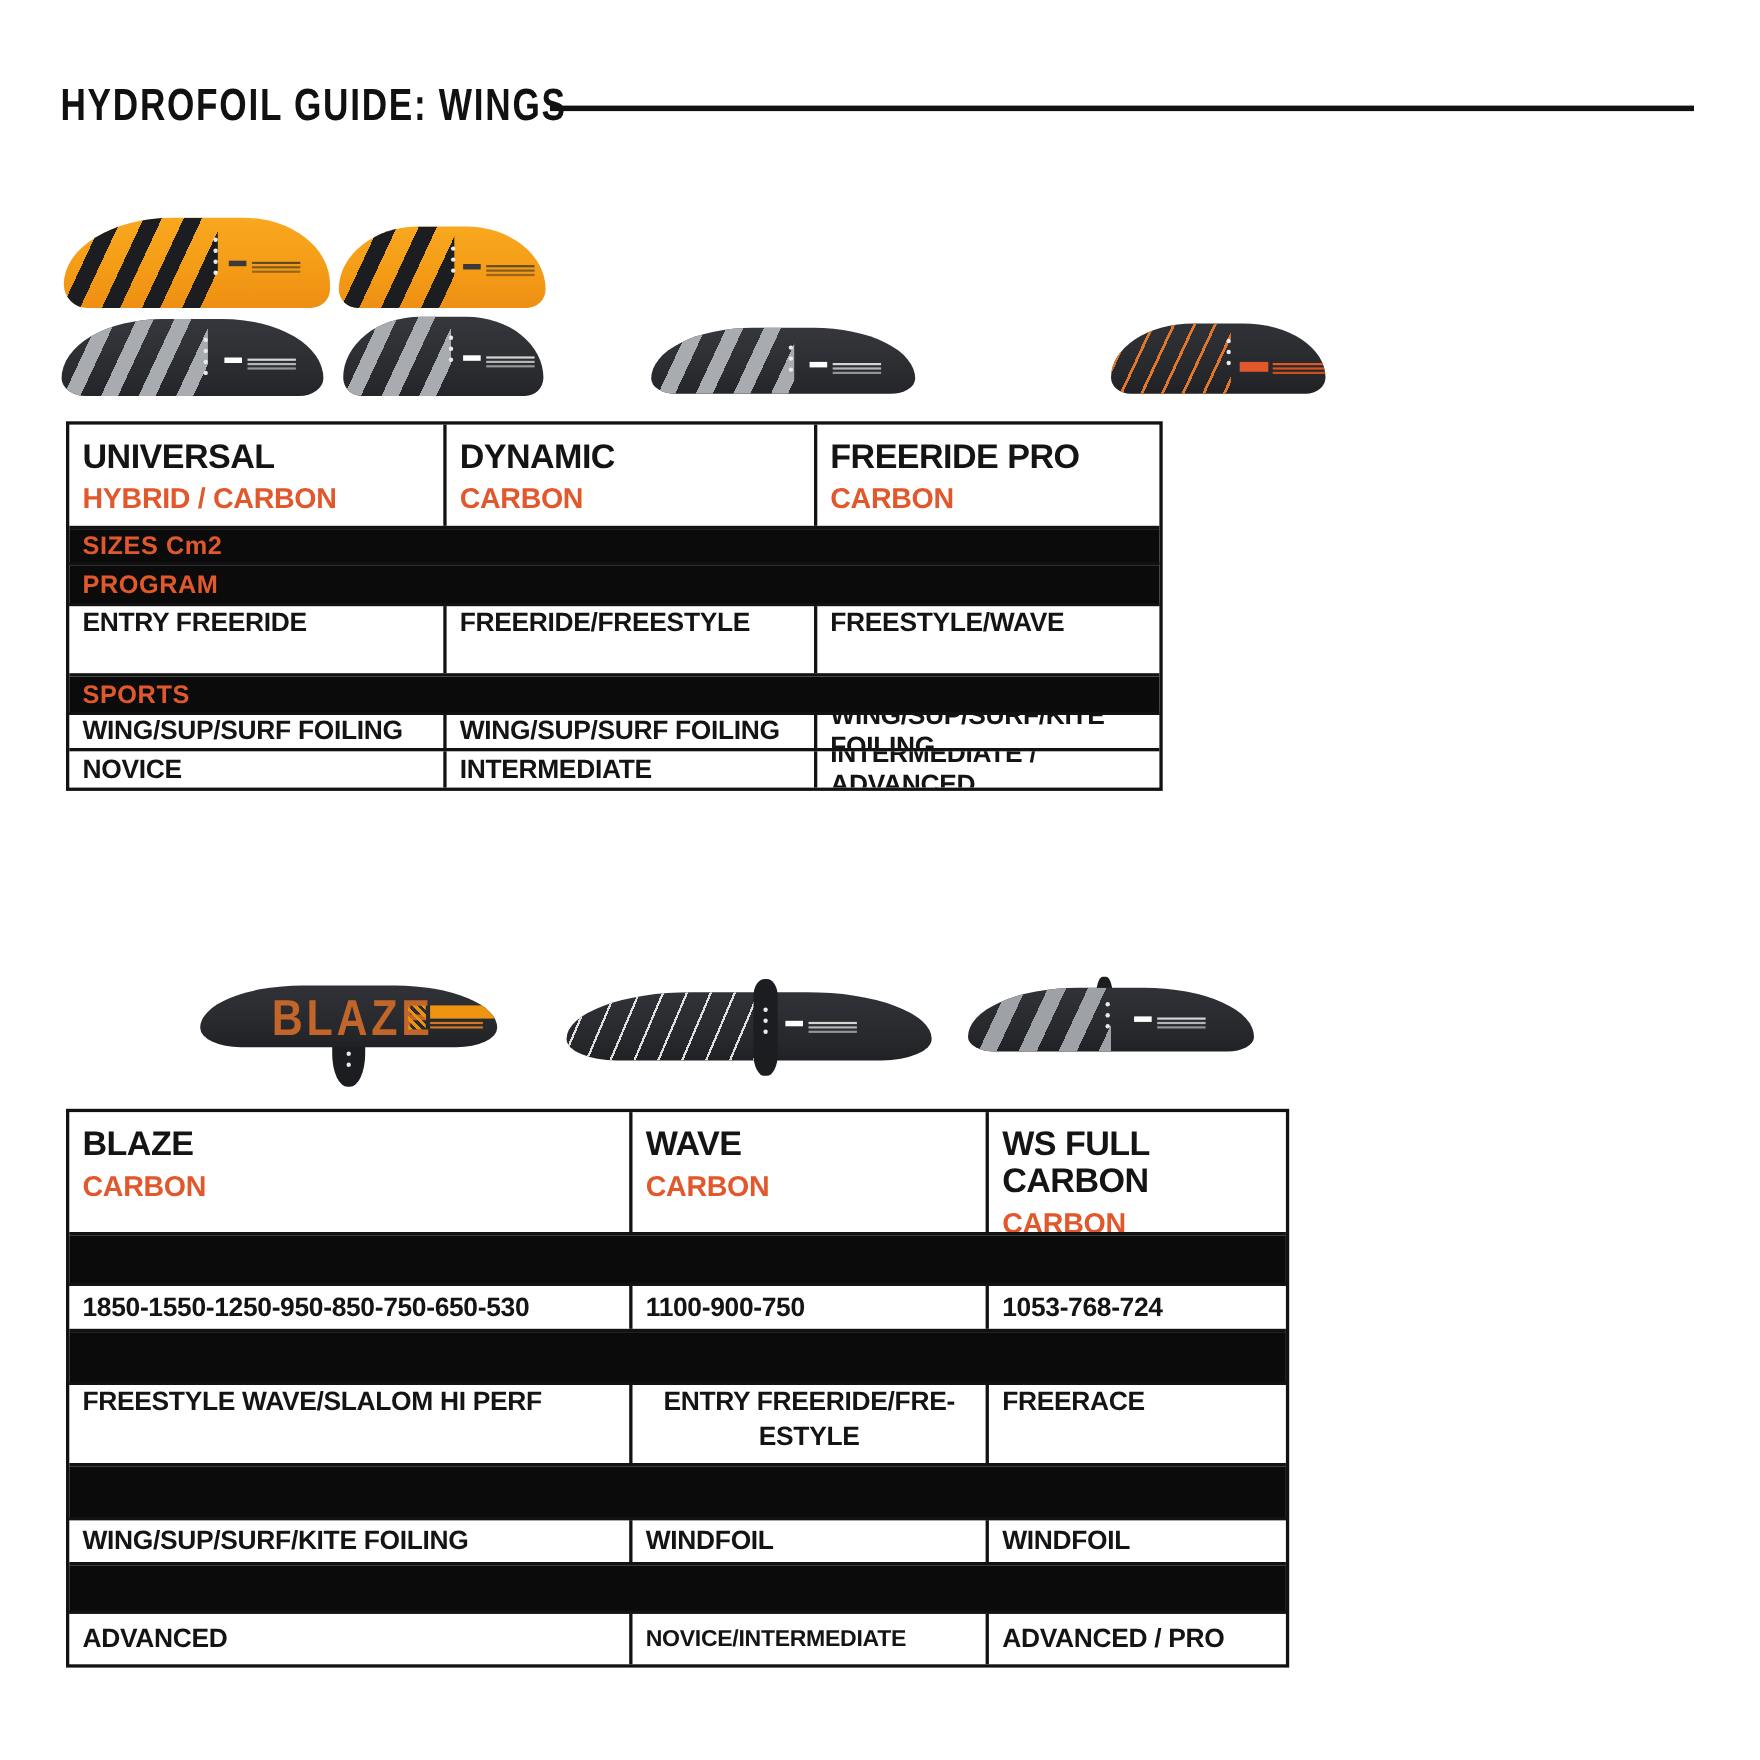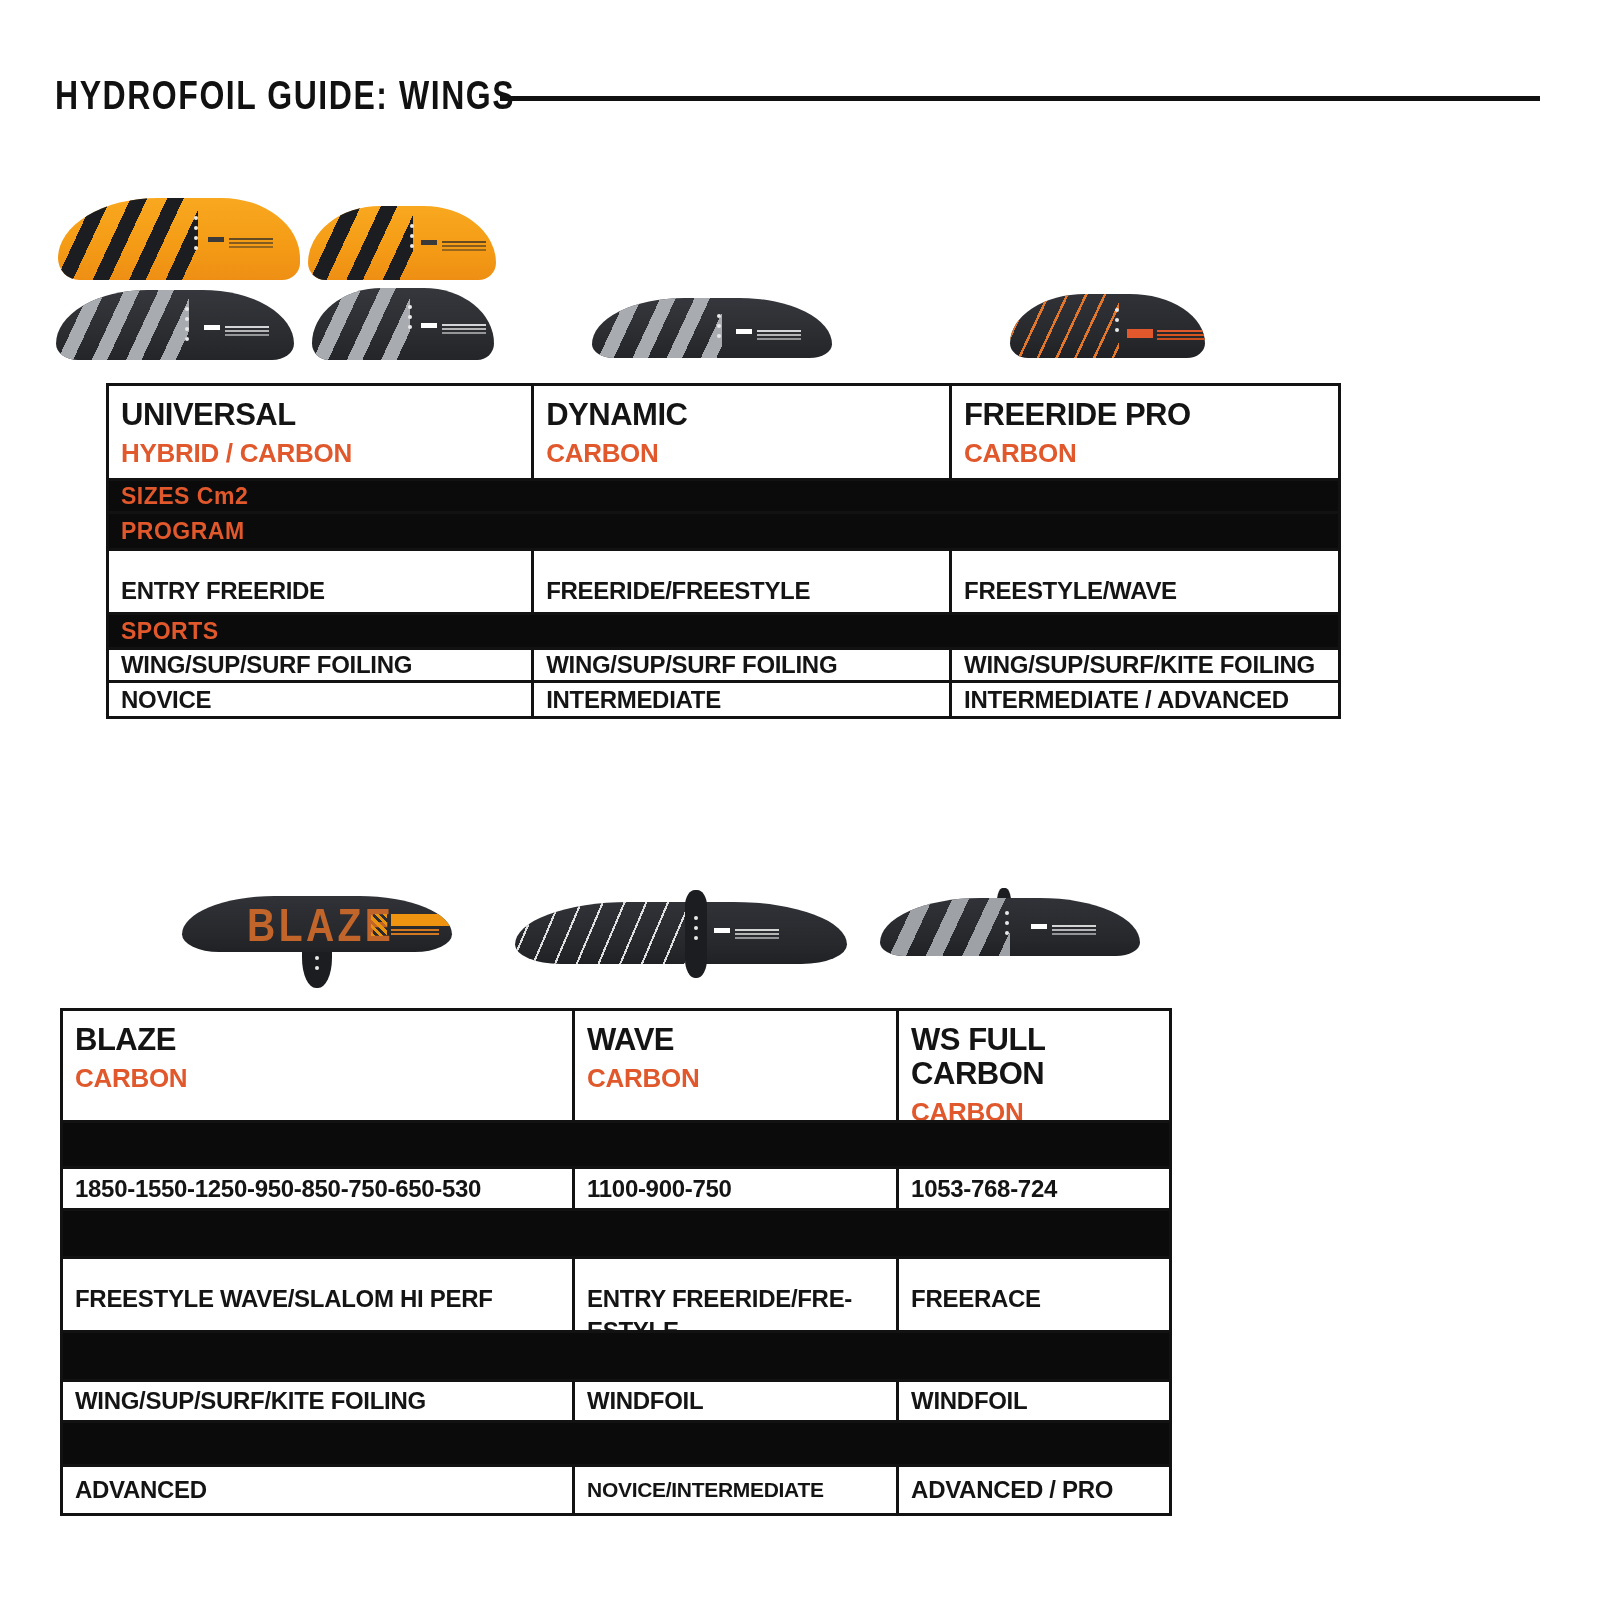--- a/index.html
+++ b/index.html
@@ -41,41 +41,41 @@
                   background:repeating-linear-gradient(45deg,#E8930F 0 3px,rgba(0,0,0,0) 3px 6px);}
   .blaze-logo .bar{position:absolute;left:20px;top:2px;width:58px;height:12px;background:#EE9410;}
   .blaze-logo .txt{position:absolute;left:20px;top:17px;width:48px;height:2px;background:#D2781F;
                    box-shadow:0 4px 0 #D2781F;}
   .pro-label{position:absolute;width:26px;height:9px;background:#E0582B;}
   .pro-label::after{content:"";position:absolute;left:30px;top:1px;width:52px;height:2px;background:#E0582B;
                    box-shadow:0 4px 0 #D8551F,0 8px 0 #C94F1E;}
 
   
   .tbl{position:absolute;border:3px solid #121212;background:#fff;box-sizing:border-box;}
-  .t1{left:60px;top:383px;width:1235px;margin-left:46px;}
+  .t1{left:60px;top:383px;width:997px;}
   .t2{left:60px;top:1008px;width:1112px;}
   .row{display:grid;box-sizing:border-box;border-bottom:3px solid #121212;}
   .row.last{border-bottom:none;}
   .t1 .row{grid-template-columns:34.6% 34% 31.4%;}
   .t2 .row{grid-template-columns:46.3% 29.3% 24.4%;}
   .cell{border-right:3px solid #121212;box-sizing:border-box;padding:0 12px;display:flex;
         align-items:center;font-size:24px;font-weight:bold;letter-spacing:-.3px;overflow:hidden;}
   .cell:last-child{border-right:none;}
-  .cell.topal{align-items:flex-start;padding-top:24px;line-height:1.35;}
+  .cell.topal{align-items:flex-start;padding-top:0;line-height:1.35;text-align:center;}
   .hcell{flex-direction:column;align-items:flex-start;justify-content:flex-start;padding-top:12px;}
   .hname{font-size:31px;font-weight:bold;color:#141414;letter-spacing:-.5px;line-height:1.1;}
   .hsub{font-size:26px;font-weight:bold;color:#E0582B;margin-top:6px;letter-spacing:-.3px;}
   .band{background:#0B0B0B;display:flex;align-items:center;padding:0 12px;box-sizing:border-box;
         border-bottom:3px solid #121212;}
   .blabel{color:#E0582B;font-weight:bold;font-size:23px;letter-spacing:.5px;}
   .small-cell{font-size:21px;}
   
   .t1 .h-header{height:95px;} .t1 .h-band{height:33px;} .t1 .h-sizes{height:35px;}
   .t1 .h-band2{height:37px;} .t1 .h-prog{height:64px;} .t1 .h-band3{height:35px;}
-  .t1 .h-sports{height:33px;} .t1 .h-band4{height:34px;} .t1 .h-rider{height:33px;text-align:right;}
+  .t1 .h-sports{height:33px;} .t1 .h-band4{height:34px;} .t1 .h-rider{height:33px;}
   
   .t2 .h-header{height:112px;} .t2 .h-band{height:46px;} .t2 .h-sizes{height:42px;}
   .t2 .h-band2{height:48px;} .t2 .h-prog{height:74px;} .t2 .h-band3{height:49px;}
   .t2 .h-sports{height:41px;} .t2 .h-band4{height:44px;} .t2 .h-rider{height:46px;}
 </style>
 </head>
 <body>
 
 <div class="page">
 

